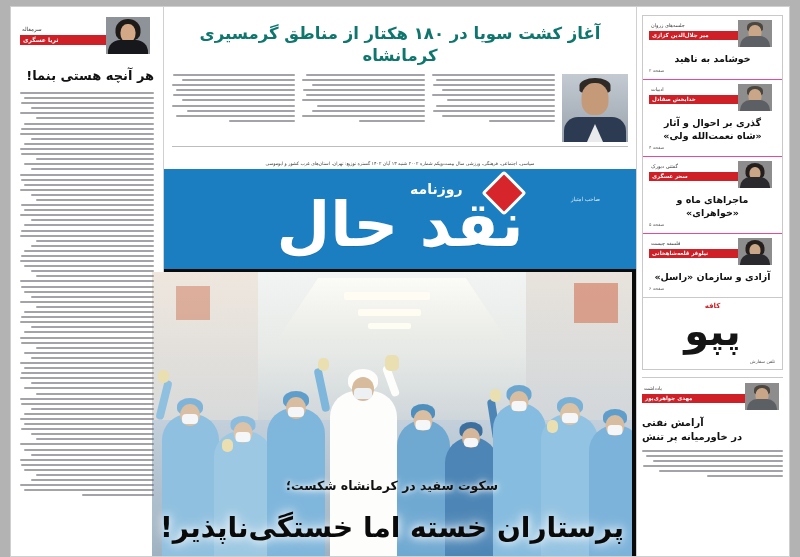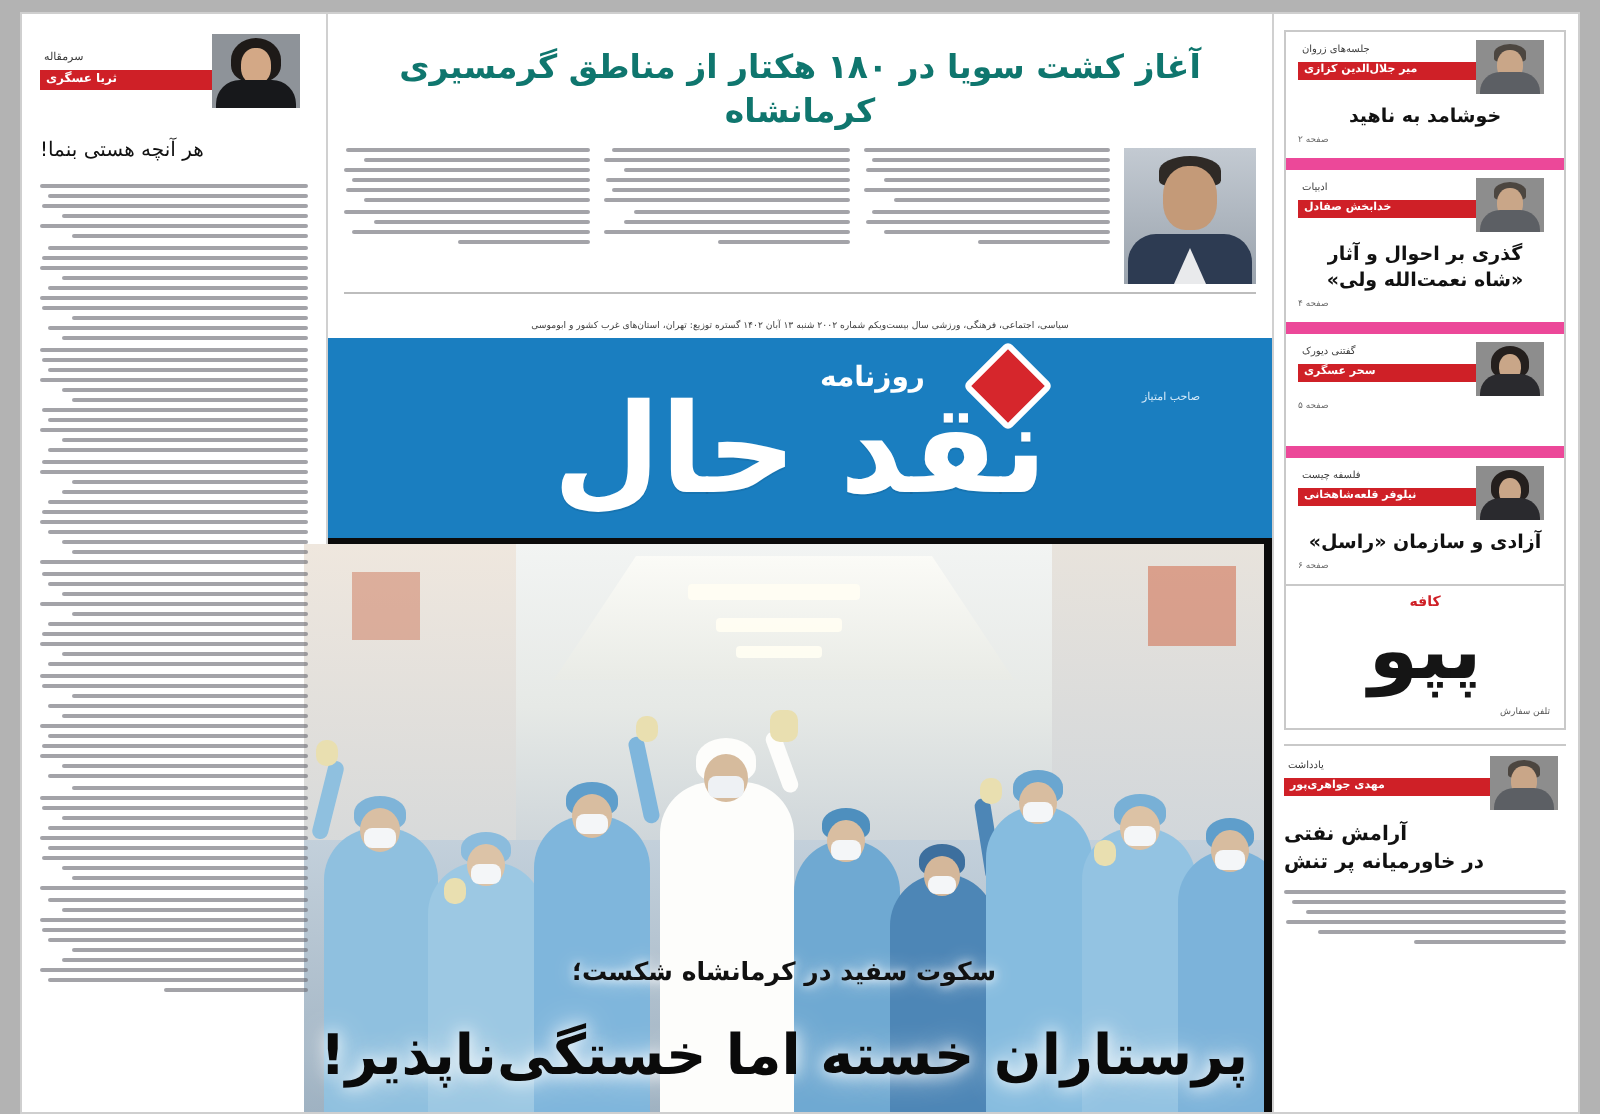--- a/index.html
+++ b/index.html
@@ -44,21 +44,21 @@
     box-sizing:border-box;
     display:flex;flex-direction:column;
   }
   .side-stack{
     border:1px solid #c9c9c9;
     background:#fff;
     box-sizing:border-box;
   }
   .side-item{
     position:relative;
-    border-bottom:6px solid #ec4899;
+    border-bottom:1px solid #ec4899;
     padding:4px 6px 6px 6px;
     box-sizing:border-box;
     min-height:62px;
   }
   .side-item:last-child{border-bottom:none;}
   .si-top{display:flex;flex-direction:row;align-items:flex-start;}
   .si-meta{flex:1 1 auto;padding-top:2px;}
   .si-rubric{
     font-size:5px;color:#3a3a3a;text-align:left;
     letter-spacing:.2px;line-height:7px;white-space:nowrap;
@@ -307,22 +307,22 @@
   }
   .ed-photo .face{
     position:absolute;left:50%;top:7px;transform:translateX(-50%);
     width:15px;height:18px;border-radius:46% 46% 44% 44%;background:#d3a886;
   }
   .ed-photo .body{
     position:absolute;left:50%;bottom:0;transform:translateX(-50%);
     width:40px;height:14px;border-radius:12px 12px 0 0;background:#17181b;
   }
   .ed-title{
-    margin-top:14px;text-align:left;font-weight:normal;
-    font-size:10px;line-height:15px;color:#111;
+    margin-top:14px;text-align:right;font-weight:bold;
+    font-size:13px;line-height:15px;color:#111;
   }
   .ed-body{margin-top:9px;}
 </style>
 </head>
 <body>
 
 <div class="viewport">
 <div class="page">
 
   <aside class="sidebar">
@@ -371,20 +371,23 @@
         <div class="si-top">
           <div class="si-photo w">
             <div class="hair"></div>
                 <div class="face"></div>
                 <div class="body"></div>
           </div>
           <div class="si-meta">
             <div class="si-rubric">گفتنی دیورک</div>
             <div class="si-author">سحر عسگری</div>
           </div>
+        </div>
+        <div class="si-title">
+          <span>ماجراهای ماه و «خواهرای»</span>
         </div>
         <div class="si-page">صفحه ۵</div>
       </div>
 
       <div class="side-item">
         <div class="si-top">
           <div class="si-photo w">
             <div class="hair"></div>
                 <div class="face"></div>
                 <div class="body"></div>

